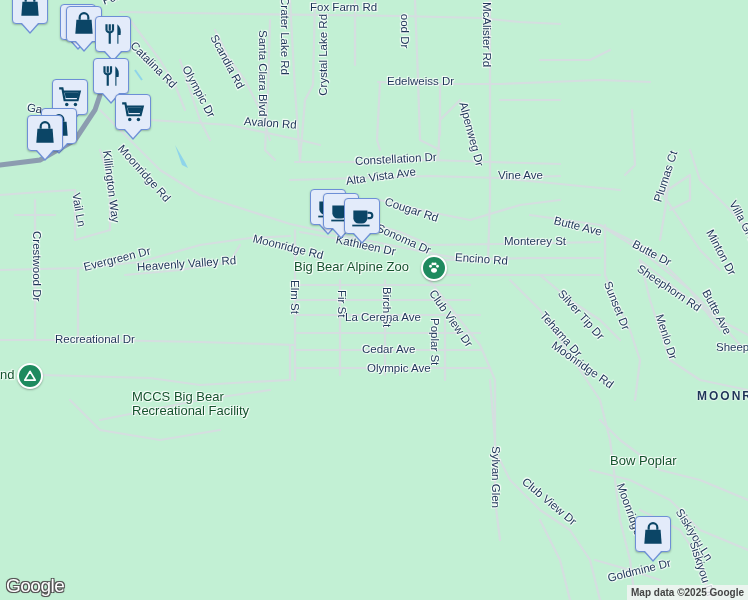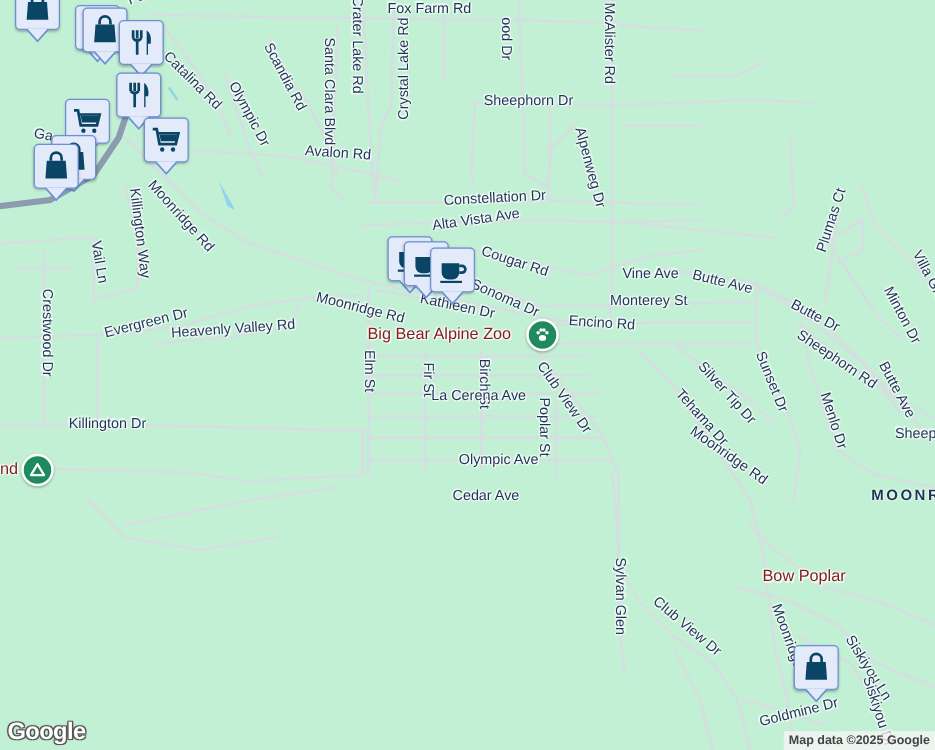--- a/index.html
+++ b/index.html
@@ -1,35 +1,35 @@
 <!DOCTYPE html>
 <html><head>
 <meta charset="utf-8">
 <style>
   html, body { margin:0; padding:0; }
   body { width:748px; height:600px; overflow:hidden; background:#c2f0d4; font-family:"Liberation Sans", sans-serif; }
   #map { position:relative; width:748px; height:600px; background:#c2f0d4; overflow:hidden; }
   svg.roads { position:absolute; left:0; top:0; }
   .lbl { position:absolute; color:#1d3557; font-size:11.5px; white-space:nowrap; transform-origin:left center;
          text-shadow: 0 0 2px #fff, 0 0 2px #fff, 1px 1px 1px #fff, -1px -1px 1px #fff; line-height:1; }
-  .poi-lbl { position:absolute; color:#7f1d1d; font-size:13px; white-space:nowrap; line-height:1.1;
+  .poi-lbl { position:absolute; color:#14532d; font-size:13px; white-space:nowrap; line-height:1.1;
          text-shadow: 0 0 2px #fff, 0 0 2px #fff, 1px 1px 1px #fff, -1px -1px 1px #fff; text-align:left; }
   .area-lbl { position:absolute; color:#1d3557; font-size:12px; letter-spacing:2px; font-weight:bold;
          text-shadow: 0 0 2px #fff, 0 0 2px #fff; }
   .pin { position:absolute; width:34px; height:34px; background:#e3ebfa; border:1.5px solid #6d8fd6; border-radius:4px;
          box-shadow: 0 1px 2px rgba(0,0,0,0.25); display:flex; align-items:center; justify-content:center; cursor:pointer; }
   .pin::after { content:""; position:absolute; left:50%; bottom:-9px; margin-left:-8px; width:0; height:0;
          border-left:8px solid transparent; border-right:8px solid transparent; border-top:9px solid #e3ebfa; }
   .pin::before { content:""; position:absolute; left:50%; bottom:-11px; margin-left:-9px; width:0; height:0;
          border-left:9px solid transparent; border-right:9px solid transparent; border-top:10px solid #6d8fd6; }
   .pin svg { width:26px; height:26px; }
   .green-pin { position:absolute; width:22px; height:22px; border-radius:50%; background:#1e8a5e; border:2px solid #fff;
          display:flex; align-items:center; justify-content:center; box-shadow:0 1px 2px rgba(0,0,0,0.3); cursor:pointer; }
   .green-pin svg { width:14px; height:14px; }
-  .google-logo { position:absolute; left:6px; bottom:3px; font-size:19px; font-weight:bold; color:#fff;
+  .google-logo { position:absolute; left:6px; bottom:3px; font-size:19px; font-weight:normal; color:#fff;
          text-shadow: -1px -1px 0 #555, 1px -1px 0 #555, -1px 1px 0 #555, 1px 1px 0 #555, 0 0 2px #555; letter-spacing:-0.5px; }
   .attrib { position:absolute; right:0; bottom:0; background:rgba(245,245,245,0.8); color:#444; font-size:10px; padding:2px 4px;font-weight:bold; }
 </style>
 </head>
 <body>
 
 <div id="map">
 
   <svg class="roads" width="748" height="600">
     <g fill="none" stroke="#d5dee0" stroke-width="2.2" stroke-linecap="round" stroke-linejoin="round">
@@ -145,79 +145,83 @@
 
   <span class="lbl" style="left:310px;top:2px;">Fox Farm Rd</span>
   <span class="lbl" style="left:103px;top:-4px;transform:rotate(-20deg);">Fox F</span>
   <span class="lbl" style="left:404px;top:8px;transform:rotate(90deg);">ood Dr</span>
   <span class="lbl" style="left:290px;top:-3px;transform:rotate(90deg);transform-origin:left top;">Crater Lake Rd</span>
   <span class="lbl" style="left:324px;top:90px;transform:rotate(-90deg);">Crystal Lake Rd</span>
   <span class="lbl" style="left:268px;top:30px;transform:rotate(90deg);transform-origin:left top;">Santa Clara Blvd</span>
   <span class="lbl" style="left:218px;top:33px;transform:rotate(62deg);transform-origin:left top;">Scandia Rd</span>
   <span class="lbl" style="left:190px;top:64px;transform:rotate(62deg);transform-origin:left top;">Olympic Dr</span>
   <span class="lbl" style="left:136px;top:40px;transform:rotate(45deg);transform-origin:left top;">Catalina Rd</span>
-  <span class="lbl" style="left:387px;top:76px;">Sheephorn Dr</span>
+  <span class="lbl" style="left:387px;top:76px;">Edelweiss Dr</span>
   <span class="lbl" style="left:492px;top:2px;transform:rotate(90deg);transform-origin:left top;">McAlister Rd</span>
   <span class="lbl" style="left:468px;top:101px;transform:rotate(75deg);transform-origin:left top;">Alpenweg Dr</span>
   <span class="lbl" style="left:244px;top:116px;transform:rotate(4deg);">Avalon Rd</span>
   <span class="lbl" style="left:355px;top:156px;transform:rotate(-3deg);">Constellation Dr</span>
   <span class="lbl" style="left:124px;top:143px;transform:rotate(48deg);transform-origin:left top;">Moonridge Rd</span>
   <span class="lbl" style="left:253px;top:233px;transform:rotate(14deg);">Moonridge Rd</span>
   <span class="lbl" style="left:556px;top:340px;transform:rotate(35deg);transform-origin:left top;">Moonridge Rd</span>
   <span class="lbl" style="left:625px;top:482px;transform:rotate(70deg);transform-origin:left top;">Moonridge Dr</span>
   <span class="lbl" style="left:112px;top:150px;transform:rotate(83deg);transform-origin:left top;">Killington Way</span>
   <span class="lbl" style="left:81px;top:192px;transform:rotate(80deg);transform-origin:left top;">Vail Ln</span>
   <span class="lbl" style="left:346px;top:176px;transform:rotate(-8deg);">Alta Vista Ave</span>
-  <span class="lbl" style="left:498px;top:170px;margin-top:44px;">Vine Ave</span>
+  <span class="lbl" style="left:498px;top:170px;">Vine Ave</span>
   <span class="lbl" style="left:385px;top:196px;transform:rotate(18deg);">Cougar Rd</span>
   <span class="lbl" style="left:377px;top:222px;transform:rotate(24deg);">Sonoma Dr</span>
   <span class="lbl" style="left:336px;top:234px;transform:rotate(12deg);">Kathleen Dr</span>
   <span class="lbl" style="left:554px;top:215px;transform:rotate(14deg);">Butte Ave</span>
   <span class="lbl" style="left:710px;top:288px;transform:rotate(62deg);transform-origin:left top;">Butte Ave</span>
-  <span class="lbl" style="left:472px;top:236px;padding-left:16px;">Monterey St</span>
+  <span class="lbl" style="left:488px;top:236px;padding-left:16px;">Monterey St</span>
   <span class="lbl" style="left:455px;top:252px;transform:rotate(4deg);">Encino Rd</span>
   <span class="lbl" style="left:658px;top:196px;transform:rotate(-72deg);">Plumas Ct</span>
   <span class="lbl" style="left:737px;top:199px;transform:rotate(62deg);transform-origin:left top;">Villa Gro</span>
   <span class="lbl" style="left:714px;top:228px;transform:rotate(62deg);transform-origin:left top;">Minton Dr</span>
   <span class="lbl" style="left:633px;top:238px;transform:rotate(28deg);">Butte Dr</span>
   <span class="lbl" style="left:638px;top:262px;transform:rotate(34deg);">Sheephorn Rd</span>
   <span class="lbl" style="left:716px;top:342px;">Sheeph</span>
   <span class="lbl" style="left:42px;top:231px;transform:rotate(90deg);transform-origin:left top;">Crestwood Dr</span>
   <span class="lbl" style="left:84px;top:262px;transform:rotate(-14deg);">Evergreen Dr</span>
   <span class="lbl" style="left:137px;top:262px;transform:rotate(-4deg);">Heavenly Valley Rd</span>
   <span class="lbl" style="left:300px;top:280px;transform:rotate(90deg);transform-origin:left top;">Elm St</span>
   <span class="lbl" style="left:347px;top:290px;transform:rotate(90deg);transform-origin:left top;">Fir St</span>
   <span class="lbl" style="left:392px;top:287px;transform:rotate(90deg);transform-origin:left top;">Birch St</span>
   <span class="lbl" style="left:436px;top:288px;transform:rotate(55deg);transform-origin:left top;">Club View Dr</span>
   <span class="lbl" style="left:527px;top:476px;transform:rotate(40deg);transform-origin:left top;">Club View Dr</span>
   <span class="lbl" style="left:440px;top:318px;transform:rotate(90deg);transform-origin:left top;">Poplar St</span>
   <span class="lbl" style="left:345px;top:312px;">La Cerena Ave</span>
-  <span class="lbl" style="left:362px;top:344px;margin-top:48px;">Cedar Ave</span>
+  <span class="lbl" style="left:362px;top:344px;">Cedar Ave</span>
   <span class="lbl" style="left:367px;top:363px;">Olympic Ave</span>
-  <span class="lbl" style="left:55px;top:334px;">Killington Dr</span>
+  <span class="lbl" style="left:55px;top:334px;">Recreational Dr</span>
   <span class="lbl" style="left:564px;top:288px;transform:rotate(48deg);transform-origin:left top;">Silver Tip Dr</span>
   <span class="lbl" style="left:546px;top:310px;transform:rotate(48deg);transform-origin:left top;">Tehama Dr</span>
   <span class="lbl" style="left:612px;top:280px;transform:rotate(68deg);transform-origin:left top;">Sunset Dr</span>
   <span class="lbl" style="left:664px;top:313px;transform:rotate(72deg);transform-origin:left top;">Menlo Dr</span>
   <span class="lbl" style="left:501px;top:446px;transform:rotate(90deg);transform-origin:left top;">Sylvan Glen</span>
   <span class="lbl" style="left:683px;top:507px;transform:rotate(58deg);transform-origin:left top;">Siskiyou Ln</span>
   <span class="lbl" style="left:698px;top:540px;transform:rotate(72deg);transform-origin:left top;">Siskiyou Dr</span>
   <span class="lbl" style="left:608px;top:573px;transform:rotate(-14deg);">Goldmine Dr</span>
   <span class="lbl" style="left:27px;top:102px;transform:rotate(10deg);">Ga</span>
 
   <span class="poi-lbl" style="left:294px;top:260px;">Big Bear Alpine Zoo</span>
   <div class="green-pin" style="left:421px;top:255px;">
     <svg viewBox="0 0 24 24">
       <circle cx="6" cy="9" r="2.4" fill="#fff"></circle>
         <circle cx="10" cy="5" r="2.4" fill="#fff"></circle>
       <circle cx="14" cy="5" r="2.4" fill="#fff"></circle>
         <circle cx="18" cy="9" r="2.4" fill="#fff"></circle>
       <ellipse cx="12" cy="16" rx="5" ry="4" fill="#fff"></ellipse>
     </svg>
   </div>
+  <div class="poi-lbl" style="left:132px;top:390px;">
+    <div>MCCS Big Bear</div>
+    <div>Recreational Facility</div>
+  </div>
   <span class="poi-lbl" style="left:610px;top:454px;">Bow Poplar</span>
   <span class="poi-lbl" style="left:0px;top:368px;">nd</span>
   <div class="green-pin" style="left:17px;top:363px;">
     <svg viewBox="0 0 24 24">
       <path d="M12 4 L21 19 L3 19 Z" fill="none" stroke="#fff" stroke-width="3" stroke-linejoin="round"></path>
     </svg>
   </div>
   <span class="area-lbl" style="left:697px;top:389px;">MOONR</span>
 
   <div class="pin" style="left:12px;top:-12px;">

